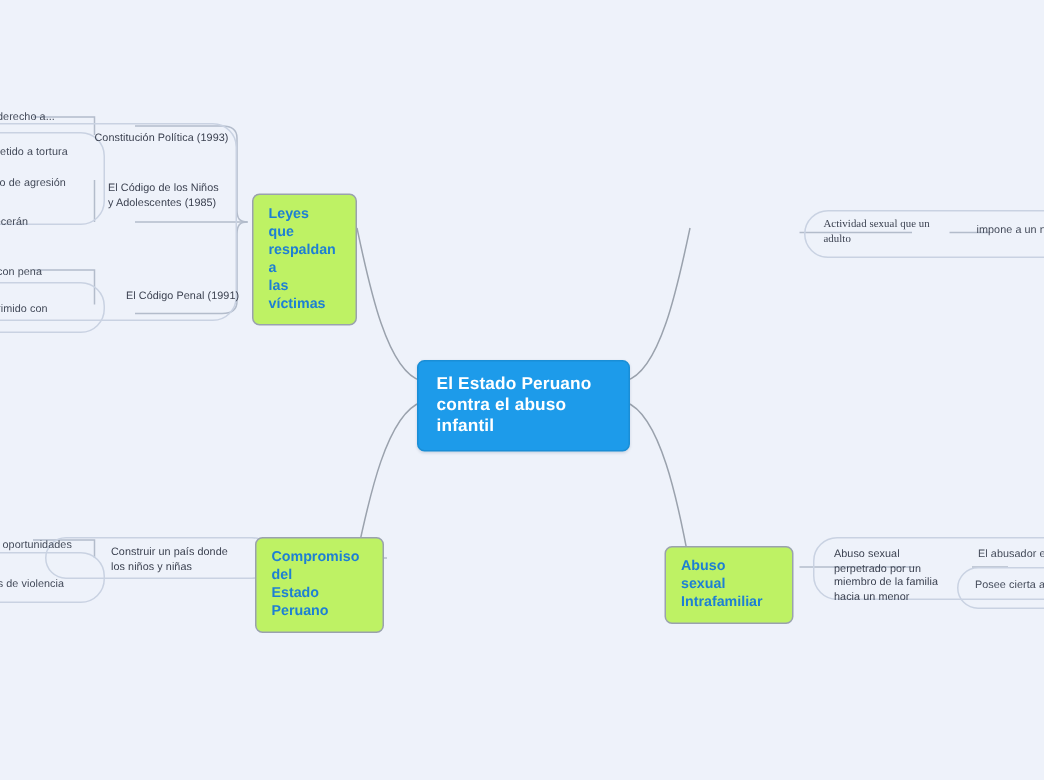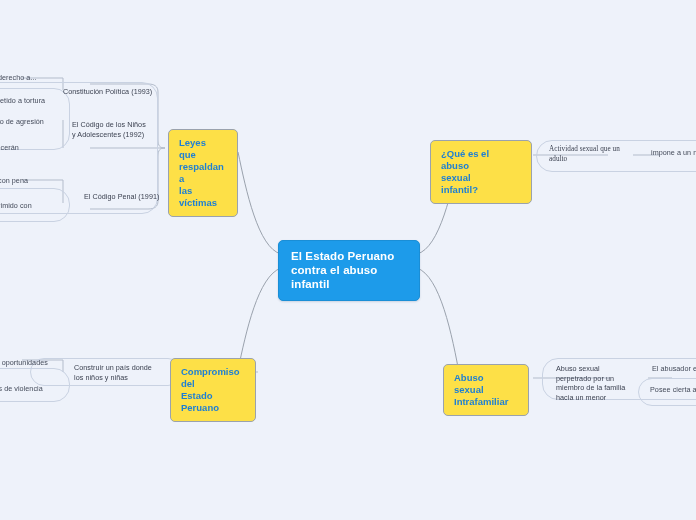--- a/index.html
+++ b/index.html
@@ -43,21 +43,21 @@
     letter-spacing: 0.1px;
     padding: 8px 24px 9px 12px;
     white-space: pre-line;
     box-shadow: 0 1px 2px rgba(40,70,110,0.18);
   }
 
   
   .node-branch {
     position: absolute;
     box-sizing: border-box;
-    background: #fde047;
+    background: #bef264;
     border: 1px solid #9aa2ad;
     border-radius: 5px;
     color: #1d7fd4;
     font-weight: bold;
     font-size: 9.5px;
     line-height: 12px;
     padding: 7px 24px 7px 10px;
     white-space: pre-line;
   }
 
@@ -133,33 +133,31 @@
   <div class="group-capsule" style="left:542px; top:358px; width:190px; height:42px;"></div>
   <div class="group-capsule" style="left:638px; top:378px; width:100px; height:28px;"></div>
 
   <div class="node-root" style="left:278px; top:240px; width:142px;">El Estado Peruano
 contra el abuso infantil</div>
 
   <div class="node-branch" style="left:168px; top:129px; width:70px;">Leyes que
 respaldan a
 las víctimas</div>
 
-  <div class="node-branch" style="left:430px; top:140px; width:102px;">¿Qué es el abuso
-sexual infantil?</div>
 
   <div class="node-branch" style="left:170px; top:358px; width:86px;">Compromiso del
 Estado Peruano</div>
 
   <div class="node-branch" style="left:443px; top:364px; width:86px;">Abuso sexual
 Intrafamiliar</div>
 
   <div class="label" style="left:63px; top:73px; width:130px;margin-top:14px;">Constitución Política (1993)</div>
 
   <div class="label" style="left:72px; top:120px; width:120px;">El Código de los Niños
-y Adolescentes (1992)</div>
+y Adolescentes (1985)</div>
 
   <div class="label" style="left:68px; top:192px; width:130px;margin-left:16px;">El Código Penal (1991)</div>
 
   <div class="label sub" style="left:-2px; top:73px; width:100px;">derecho a...</div>
 
   <div class="label sub" style="left:-6px; top:96px; width:110px;">metido a tortura</div>
 
   <div class="label sub" style="left:-6px; top:117px; width:110px;">ipo de agresión</div>
 
   <div class="label sub" style="left:-6px; top:143px; width:110px;">recerán</div>

